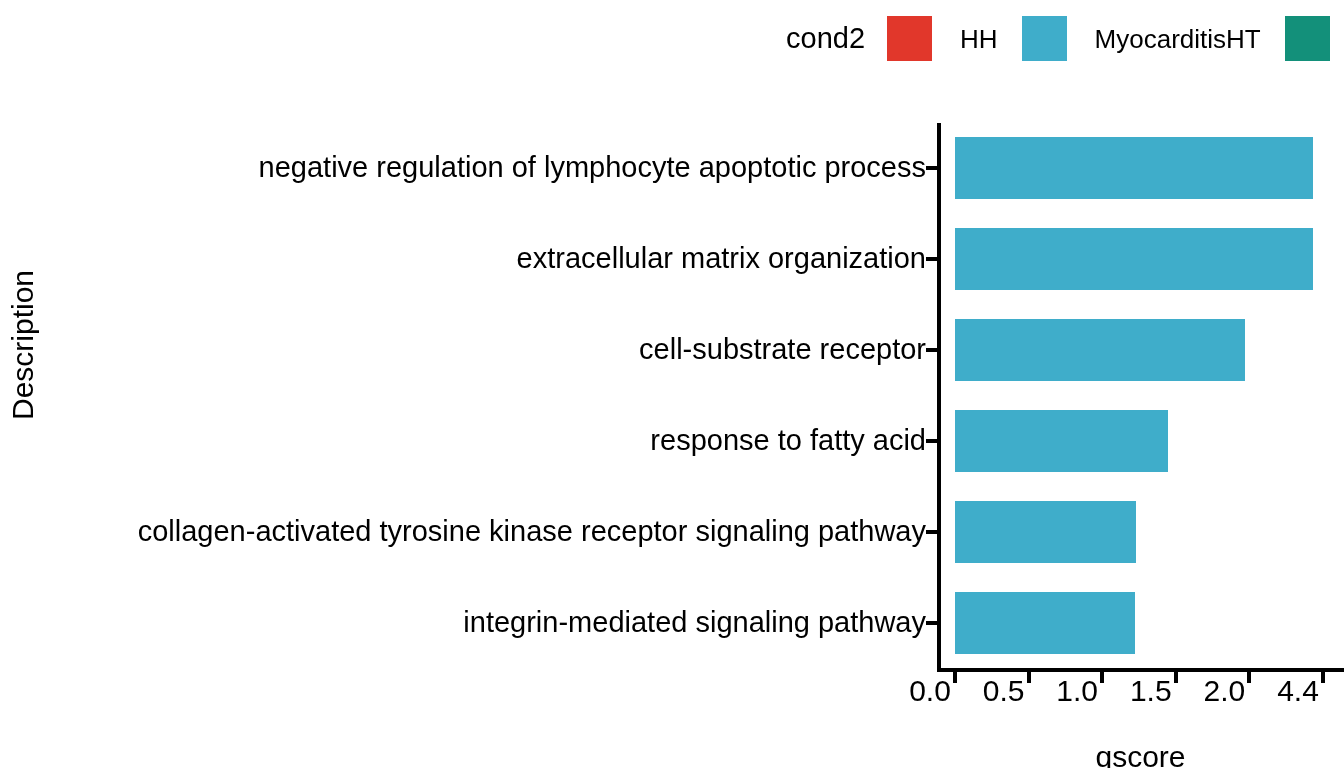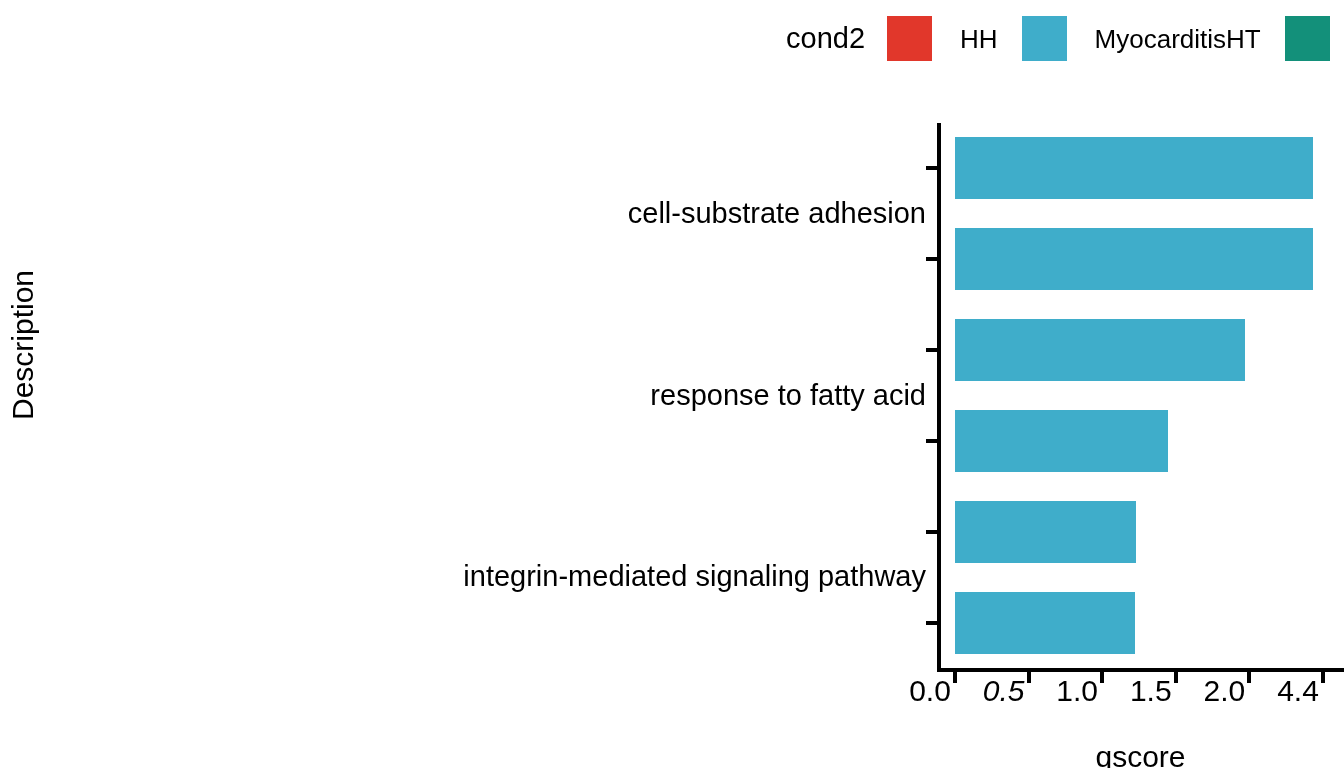--- a/index.html
+++ b/index.html
@@ -214,24 +214,33 @@
       </div>
     </div>
   </div>
 
   <div class="ylab-wrap">
     <span class="ylab">Description</span>
   </div>
 
   <div class="ytick-col" id="ytick-col">
       <div class="ytick-row">
-        <span class="ytick-label">cell-substrate adhesion</span>
+        <span class="ytick-label">negative regulation of lymphocyte apoptotic process</span>
+      </div>
+      <div class="ytick-row">
+        <span class="ytick-label">extracellular matrix organization</span>
+      </div>
+      <div class="ytick-row">
+        <span class="ytick-label">cell-substrate receptor</span>
       </div>
       <div class="ytick-row">
         <span class="ytick-label">response to fatty acid</span>
+      </div>
+      <div class="ytick-row">
+        <span class="ytick-label">collagen-activated tyrosine kinase receptor signaling pathway</span>
       </div>
       <div class="ytick-row">
         <span class="ytick-label">integrin-mediated signaling pathway</span>
       </div>
     </div>
 
   <div class="panel">
     <div class="axis-line-y"></div>
     <div class="axis-line-x"></div>
     <div id="ytick-marks">
@@ -267,21 +276,21 @@
           <div class="bar-rect" style="background: rgb(63, 173, 202);"></div>
         </div>
         <div class="bar-row" style="top: 468.583px; width: 179.584px;">
           <div class="bar-rect" style="background: rgb(63, 173, 202);"></div>
         </div>
       </div>
   </div>
 
   <div class="xtick-labels" id="xtick-labels">
       <div class="xtick-label" style="left: 18px;">0.0</div>
-      <div class="xtick-label" style="left: 91.6px; font-style: italic;">0.5</div>
+      <div class="xtick-label" style="left: 91.6px;">0.5</div>
       <div class="xtick-label" style="left: 165.2px;">1.0</div>
       <div class="xtick-label" style="left: 238.8px;">1.5</div>
       <div class="xtick-label" style="left: 312.4px;">2.0</div>
       <div class="xtick-label" style="left: 386px;">4.4</div>
     </div>
 
   <div class="xlab">qscore</div>
 
 </div>
 

